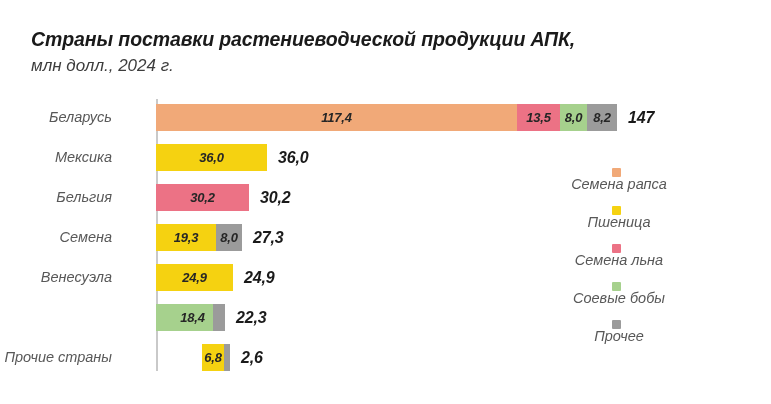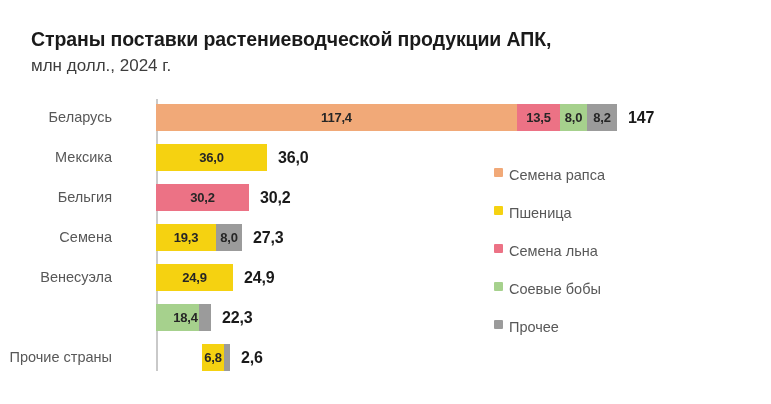--- a/index.html
+++ b/index.html
@@ -15,20 +15,21 @@
     color: #262626;
     overflow: hidden;
     position: relative;
   }
   .figure {
     position: relative;
     width: 771px;
     height: 404px;
     box-sizing: border-box;
     padding: 0;
+    font-style: italic;
   }
   
   .titles {
     position: absolute;
     left: 31px;
     top: 28px;
     width: 700px;
   }
   .chart-title {
     font-size: 19.5px;
@@ -126,22 +127,23 @@
   }
   
   .legend {
     position: absolute;
     left: 494px;
     top: 168px;
     width: 250px;
   }
   .legend-item {
     display: flex;
-    align-items: flex-start;
+    align-items: center;
     height: 38px;
+    flex-direction: column;
   }
   .legend-swatch {
     width: 9px;
     height: 9px;
     flex: 0 0 9px;
     margin-right: 6px;
     border-radius: 1px;
   }
   .legend-label {
     font-size: 14.5px;
@@ -226,21 +228,21 @@
               <div class="seg" style="width: 77px; background: rgb(245, 210, 17);">
                 <span class="seg-label">24,9</span>
               </div>
             </div>
             <div class="total">24,9</div>
           </div>
         </div>
         <div class="row">
           <div class="bar-wrap">
             <div class="bar">
-              <div class="seg" style="width: 43px; background: rgb(166, 209, 141); padding-left: 16px;">
+              <div class="seg" style="width: 57px; background: rgb(166, 209, 141); padding-left: 16px;">
                 <span class="seg-label">18,4</span>
               </div>
               <div class="seg" style="width: 12px; background: rgb(155, 155, 155);"></div>
             </div>
             <div class="total">22,3</div>
           </div>
         </div>
         <div class="row">
           <div class="row-label">Прочие страны</div>
           <div class="bar-wrap">

